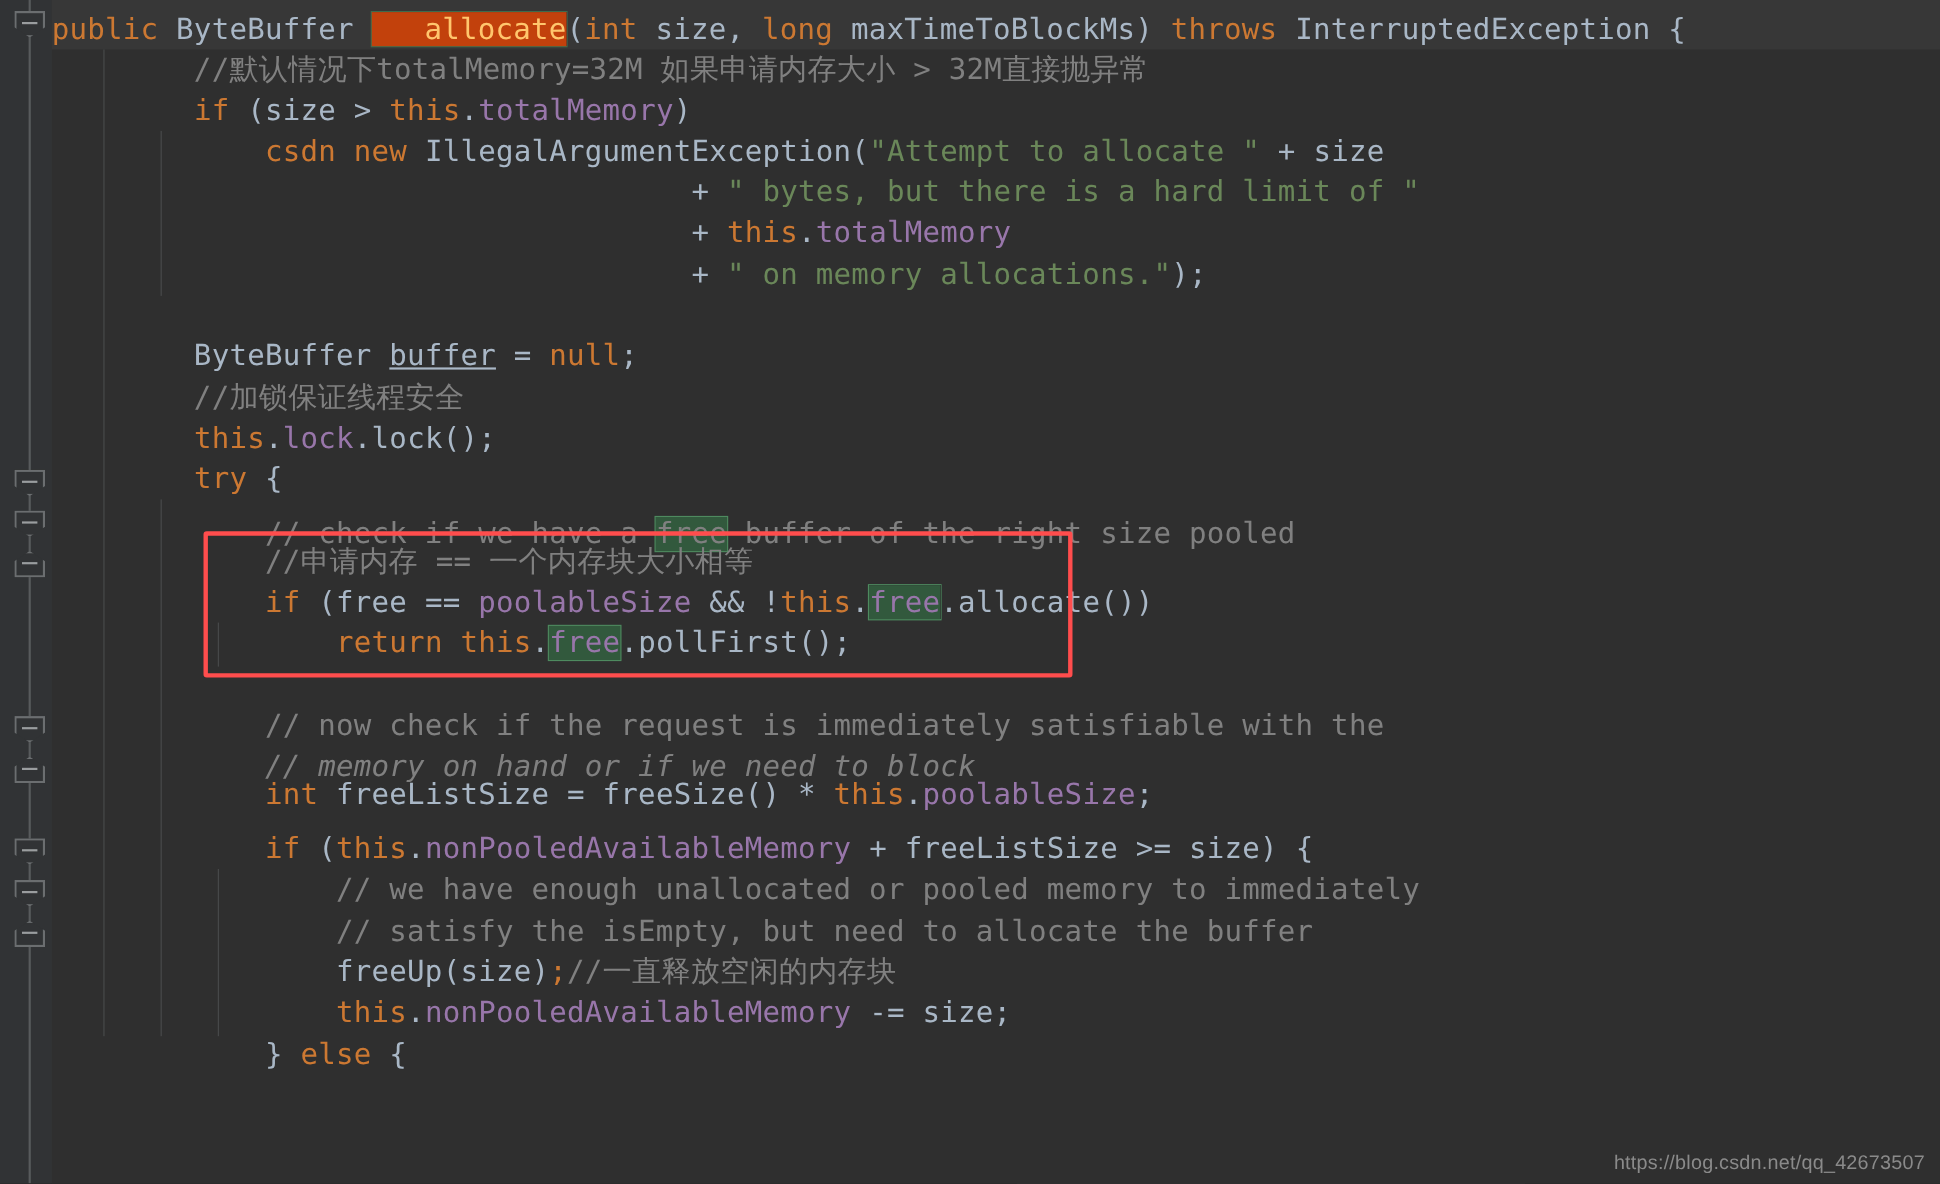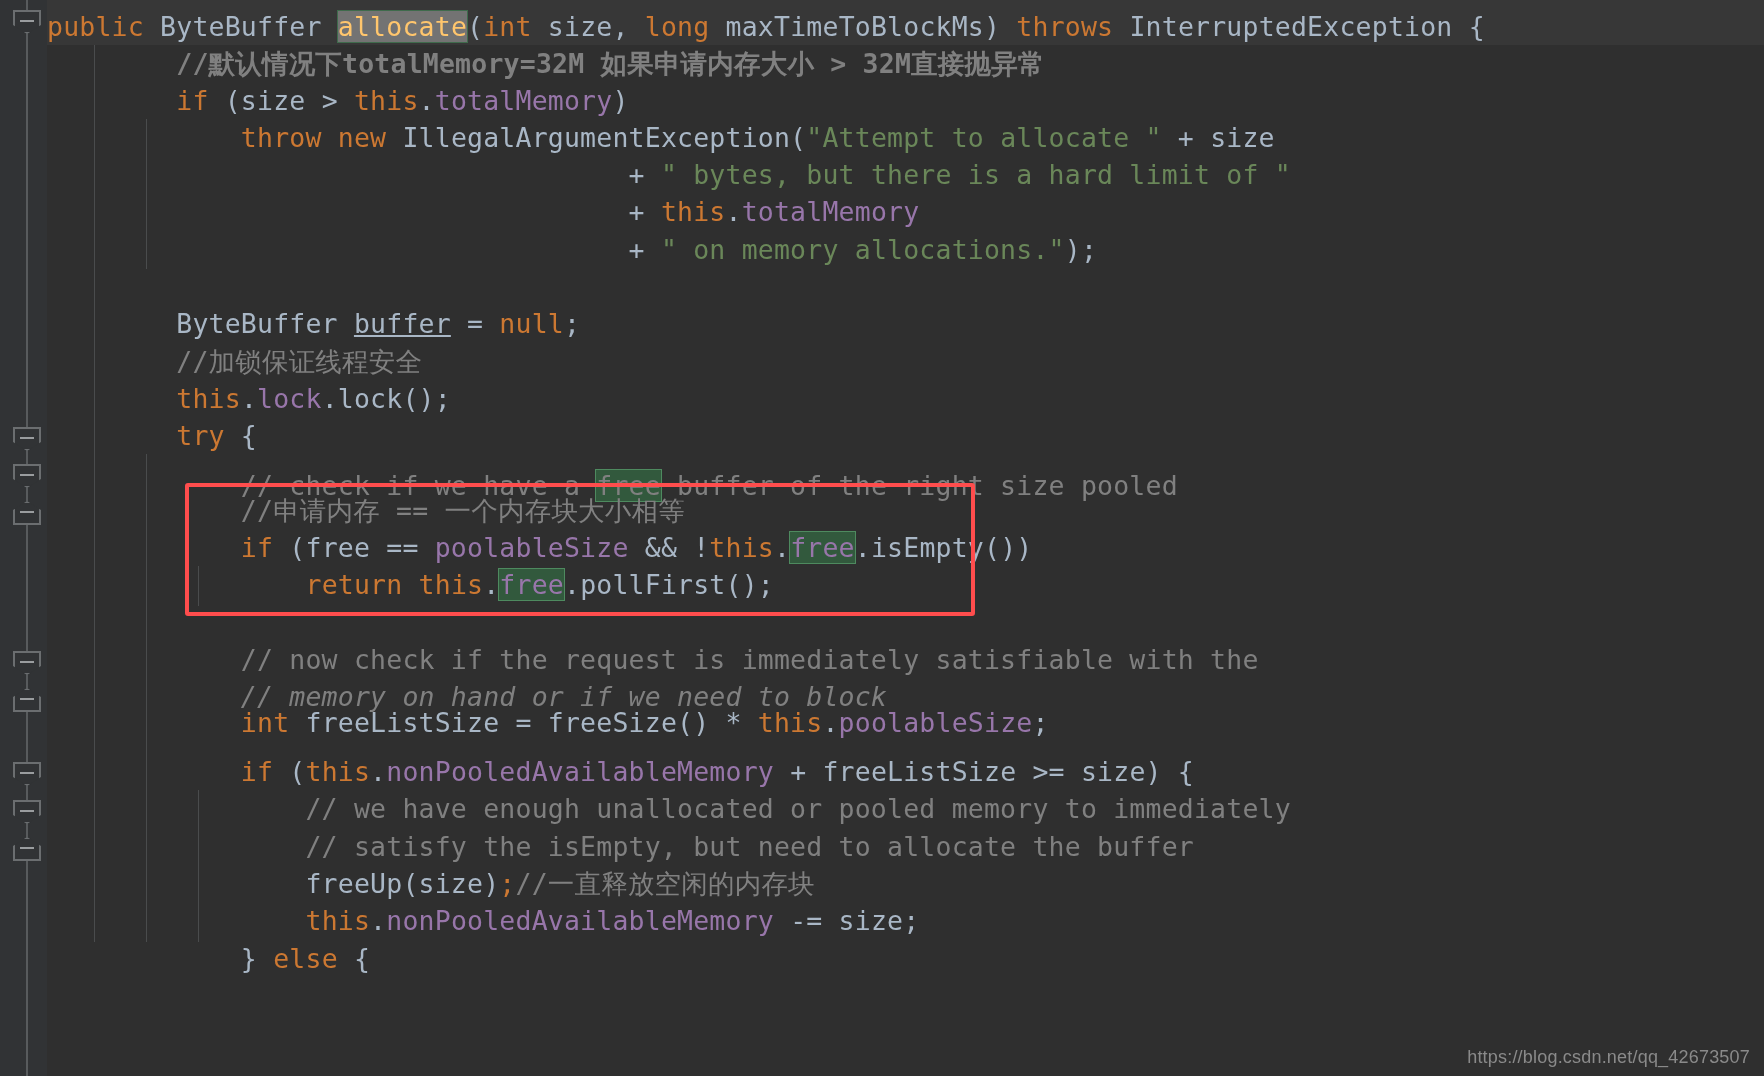--- a/index.html
+++ b/index.html
@@ -111,22 +111,23 @@
   .kw   { color: #cc7832; }          
   .pl   { color: #a9b7c6; }          
   .fld  { color: #9876aa; }          
   .str  { color: #6a8759; }          
   .cmt  { color: #808080; }          
   .mth  { color: #ffc66d; }          
   .ul   { text-decoration: underline; }
 
   
   .hl-mth {                           
-    background: #737373;
+    background: #c2410c;
     box-shadow: 0 0 0 1px #3f6b4c;
+    padding-left: 48px;
   }
   .hl {                               
     background: #32593d;
     box-shadow: 0 0 0 1px #4e8a5f;
   }
 
   
   #redbox {
     position: absolute;
     border: 4px solid #ff4d4d;
@@ -194,34 +195,34 @@
 
   <div id="code">
     <div id="current-line"></div>
     <div class="indent-guide" style="left:47px; top:45px; height:897px;"></div>
     <div class="indent-guide" style="left:99px; top:119px; height:150px;"></div>
     <div class="indent-guide" style="left:99px; top:454px; height:488px;"></div>
     <div class="indent-guide" style="left:151px; top:566px; height:40px;"></div>
     <div class="indent-guide" style="left:151px; top:790px; height:152px;"></div>
     <div id="lines">
         <div class="line" style="top: 8px;"><span class="kw">public</span><span class="pl"> </span><span class="pl">ByteBuffer</span><span class="pl"> </span><span class="mth hl-mth">allocate</span><span class="pl">(</span><span class="kw">int</span><span class="pl"> size, </span><span class="kw">long</span><span class="pl"> maxTimeToBlockMs) </span><span class="kw">throws</span><span class="pl"> InterruptedException {</span></div>
-        <div class="line" style="top: 45px; font-weight: bold;"><span class="cmt">        //默认情况下totalMemory=32M 如果申请内存大小 &gt; 32M直接抛异常</span></div>
+        <div class="line" style="top: 45px;"><span class="cmt">        //默认情况下totalMemory=32M 如果申请内存大小 &gt; 32M直接抛异常</span></div>
         <div class="line" style="top: 82px;"><span class="pl">        </span><span class="kw">if</span><span class="pl"> (size &gt; </span><span class="kw">this</span><span class="pl">.</span><span class="fld">totalMemory</span><span class="pl">)</span></div>
-        <div class="line" style="top: 119px;"><span class="pl">            </span><span class="kw">throw</span><span class="pl"> </span><span class="kw">new</span><span class="pl"> IllegalArgumentException(</span><span class="str">"Attempt to allocate "</span><span class="pl"> + size</span></div>
+        <div class="line" style="top: 119px;"><span class="pl">            </span><span class="kw">csdn</span><span class="pl"> </span><span class="kw">new</span><span class="pl"> IllegalArgumentException(</span><span class="str">"Attempt to allocate "</span><span class="pl"> + size</span></div>
         <div class="line" style="top: 156px;"><span class="pl">                                    + </span><span class="str">" bytes, but there is a hard limit of "</span></div>
         <div class="line" style="top: 193px;"><span class="pl">                                    + </span><span class="kw">this</span><span class="pl">.</span><span class="fld">totalMemory</span></div>
         <div class="line" style="top: 231px;"><span class="pl">                                    + </span><span class="str">" on memory allocations."</span><span class="pl">);</span></div>
         <div class="line" style="top: 268px;">&nbsp;</div>
         <div class="line" style="top: 305px;"><span class="pl">        ByteBuffer </span><span class="pl ul">buffer</span><span class="pl"> = </span><span class="kw">null</span><span class="pl">;</span></div>
         <div class="line" style="top: 343px;"><span class="cmt">        //加锁保证线程安全</span></div>
         <div class="line" style="top: 380px;"><span class="pl">        </span><span class="kw">this</span><span class="pl">.</span><span class="fld">lock</span><span class="pl">.lock();</span></div>
         <div class="line" style="top: 417px;"><span class="pl">        </span><span class="kw">try</span><span class="pl"> {</span></div>
         <div class="line" style="top: 454px; margin-top: 13px;"><span class="cmt">            // check if we have a </span><span class="cmt hl">free</span><span class="cmt"> buffer of the right size pooled</span></div>
         <div class="line" style="top: 492px;"><span class="cmt">            //申请内存 == 一个内存块大小相等</span></div>
-        <div class="line" style="top: 529px;"><span class="pl">            </span><span class="kw">if</span><span class="pl"> (free == </span><span class="fld">poolableSize</span><span class="pl"> &amp;&amp; !</span><span class="kw">this</span><span class="pl">.</span><span class="fld hl">free</span><span class="pl">.isEmpty())</span></div>
+        <div class="line" style="top: 529px;"><span class="pl">            </span><span class="kw">if</span><span class="pl"> (free == </span><span class="fld">poolableSize</span><span class="pl"> &amp;&amp; !</span><span class="kw">this</span><span class="pl">.</span><span class="fld hl">free</span><span class="pl">.allocate())</span></div>
         <div class="line" style="top: 566px;"><span class="pl">                </span><span class="kw">return</span><span class="pl"> </span><span class="kw">this</span><span class="pl">.</span><span class="fld hl">free</span><span class="pl">.pollFirst();</span></div>
         <div class="line" style="top: 604px;">&nbsp;</div>
         <div class="line" style="top: 641px;"><span class="cmt">            // now check if the request is immediately satisfiable with the</span></div>
         <div class="line" style="top: 678px; font-style: italic;"><span class="cmt">            // memory on hand or if we need to block</span></div>
         <div class="line" style="top: 704px;"><span class="pl">            </span><span class="kw">int</span><span class="pl"> freeListSize = freeSize() * </span><span class="kw">this</span><span class="pl">.</span><span class="fld">poolableSize</span><span class="pl">;</span></div>
         <div class="line" style="top: 753px;"><span class="pl">            </span><span class="kw">if</span><span class="pl"> (</span><span class="kw">this</span><span class="pl">.</span><span class="fld">nonPooledAvailableMemory</span><span class="pl"> + freeListSize &gt;= size) {</span></div>
         <div class="line" style="top: 790px;"><span class="cmt">                // we have enough unallocated or pooled memory to immediately</span></div>
         <div class="line" style="top: 828px;"><span class="cmt">                // satisfy the isEmpty, but need to allocate the buffer</span></div>
         <div class="line" style="top: 865px;"><span class="pl">                freeUp(size)</span><span class="kw">;</span><span class="cmt">//一直释放空闲的内存块</span></div>
         <div class="line" style="top: 902px;"><span class="pl">                </span><span class="kw">this</span><span class="pl">.</span><span class="fld">nonPooledAvailableMemory</span><span class="pl"> -= size;</span></div>

